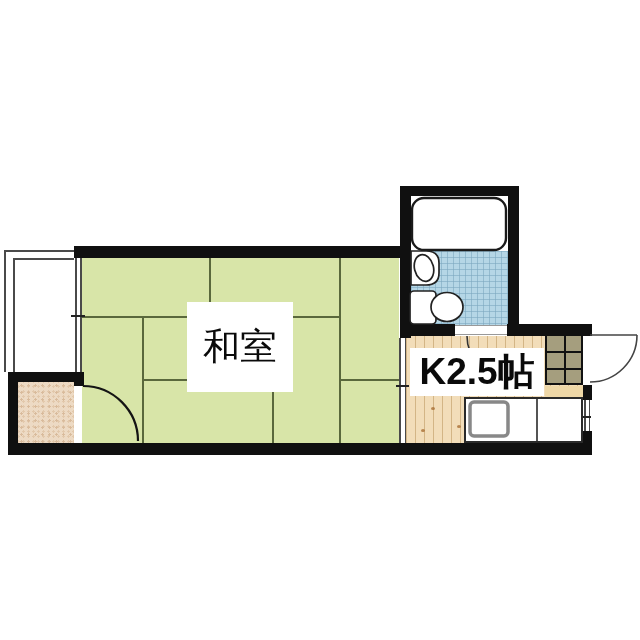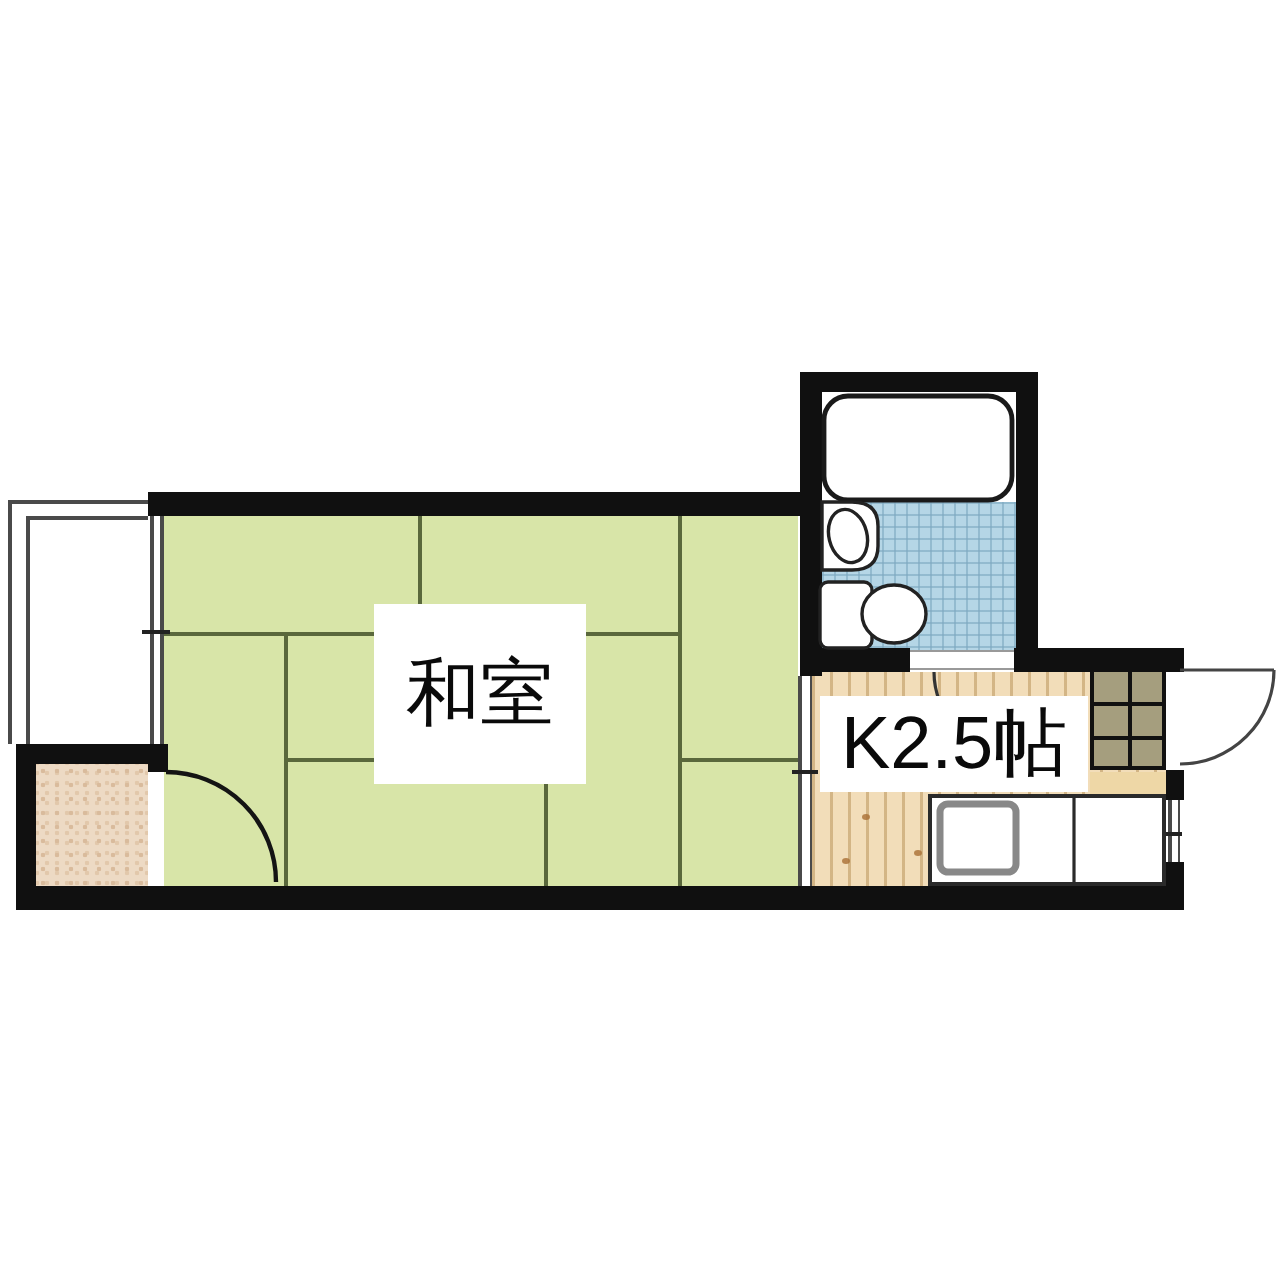--- a/index.html
+++ b/index.html
@@ -28,21 +28,21 @@
   .genkan{position:absolute;left:545px;top:334px;width:38px;height:51px;background:#a59e7e;
           border:2px solid #111;box-sizing:border-box;
           background-image:linear-gradient(to right,#111 2px,transparent 2px),
                            linear-gradient(to bottom,#111 2px,transparent 2px);
           background-size:19px 100%,100% 17px;background-position:17px 0,0 15px;}
   .step{position:absolute;left:545px;top:386px;width:38px;height:12px;background:#eed7a6;}
 
   .label-box{position:absolute;background:#ffffff;display:flex;flex-direction:column;
              align-items:center;justify-content:center;color:#0a0a0a;}
   .label-washitsu{left:187px;top:302px;width:106px;height:90px;font-size:37px;font-weight:400;line-height:44px;}
-  .label-kitchen{left:410px;top:348px;width:134px;height:48px;font-size:37px;font-weight:400;line-height:48px;}
+  .label-kitchen{left:410px;top:348px;width:134px;height:48px;font-size:37px;font-weight:700;line-height:48px;}
 
   svg.overlay{position:absolute;left:0;top:0;pointer-events:none;}
 </style>
 </head>
 <body>
 
 <div class="canvas">
 
   <div class="tatami"></div>
   <div class="bathfloor"></div>

